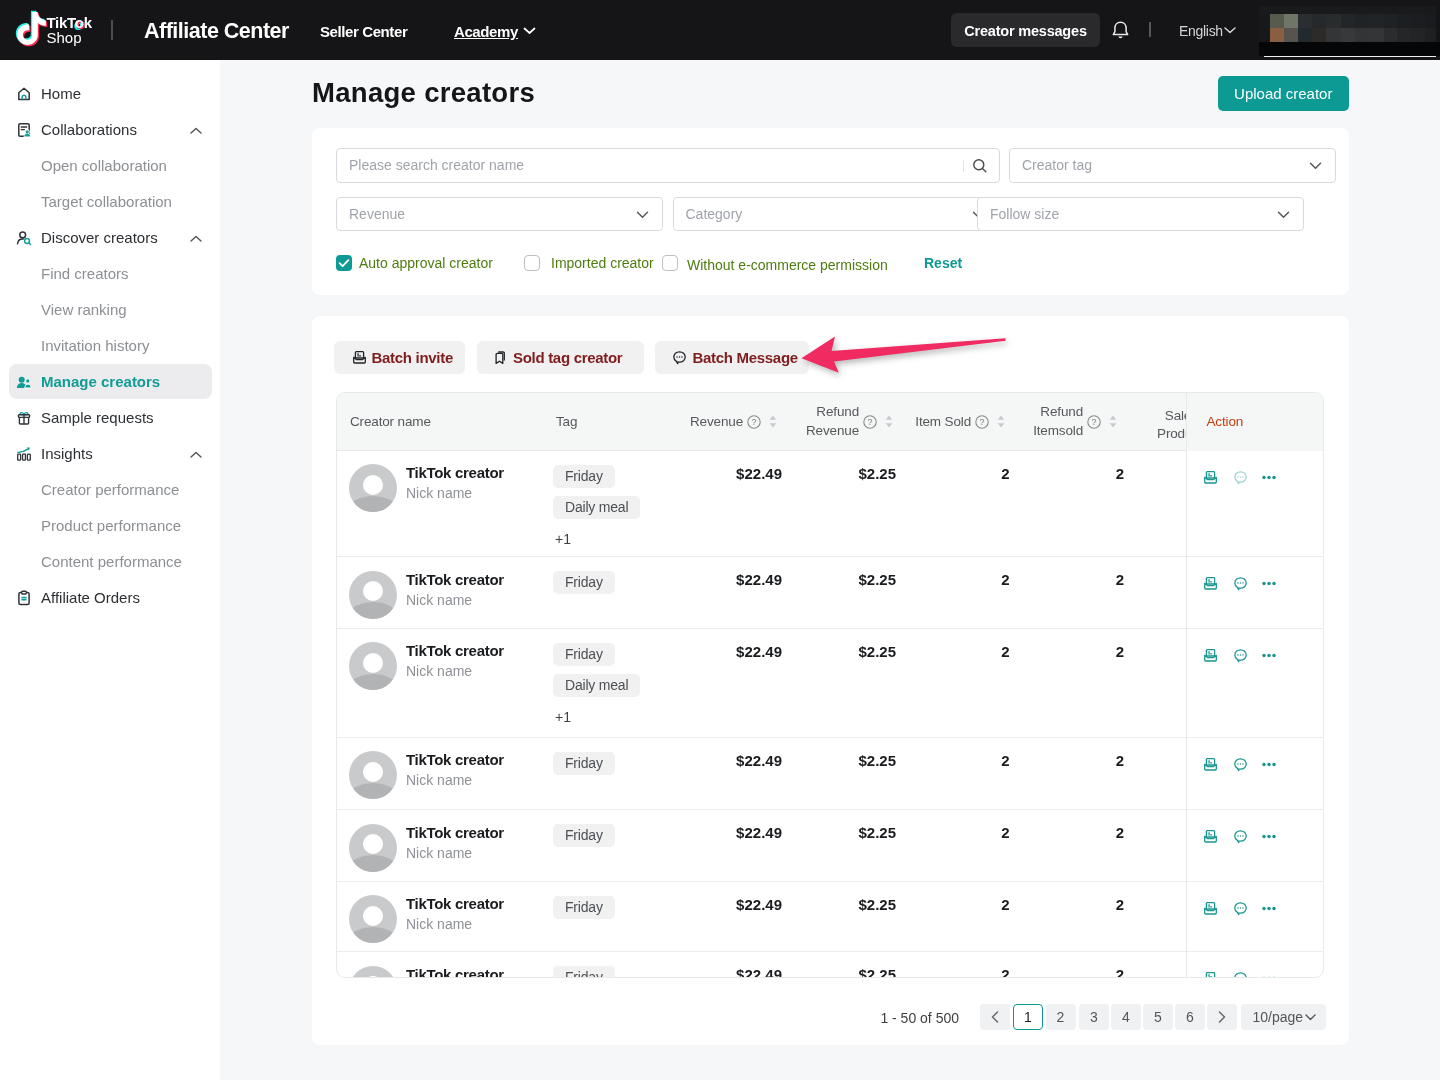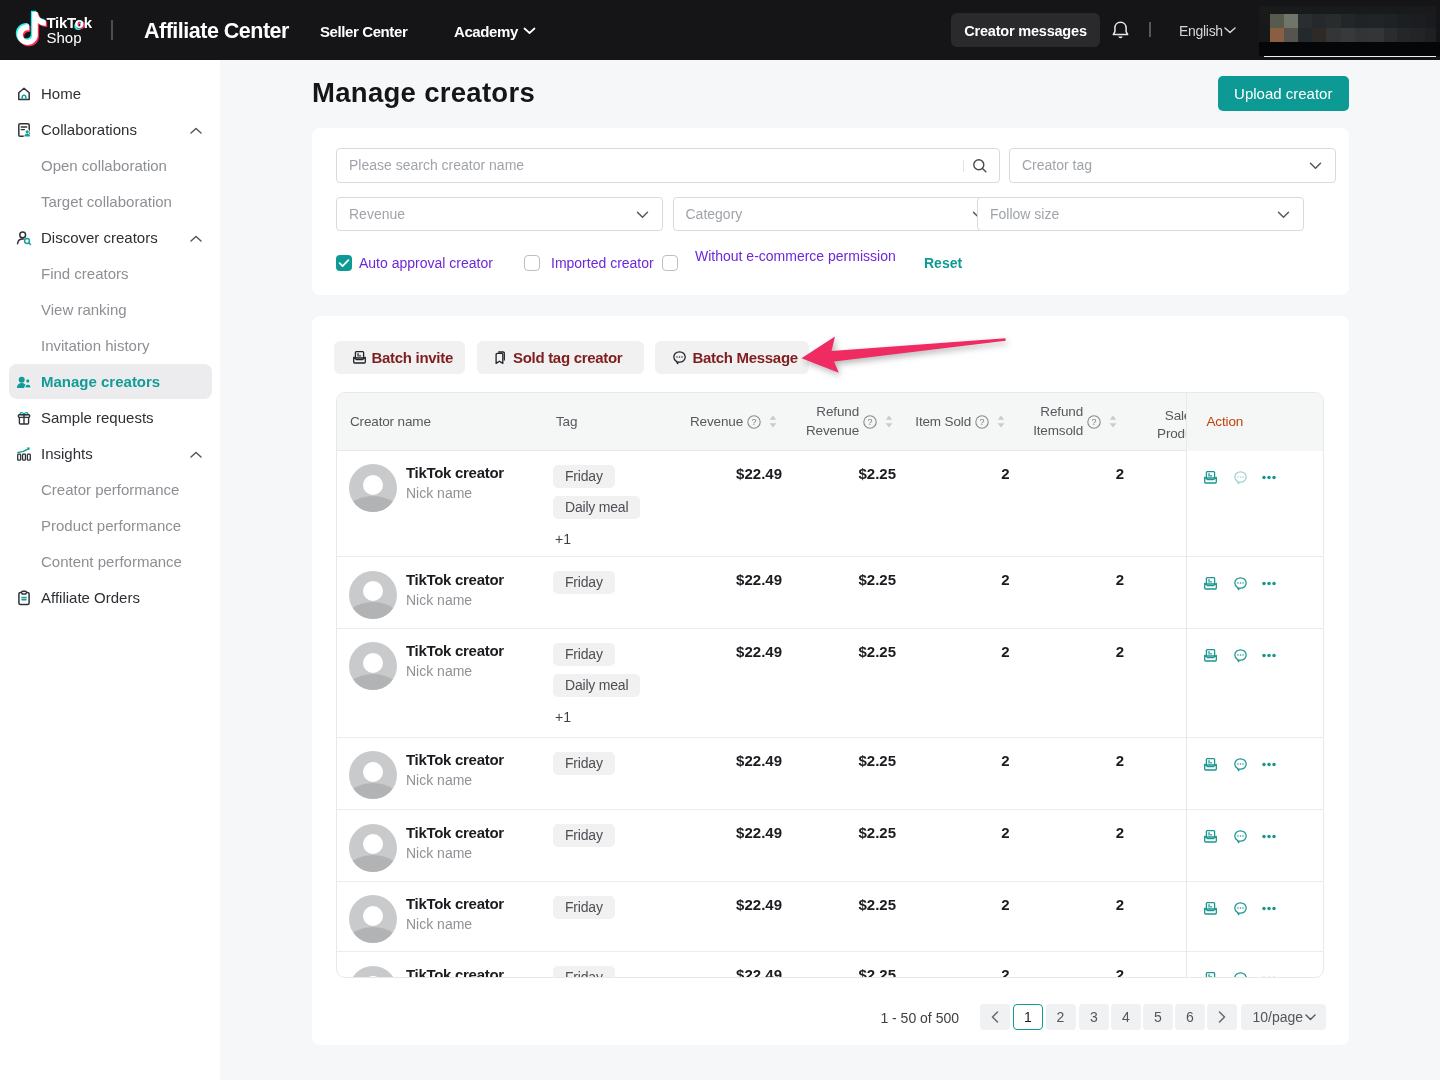--- a/index.html
+++ b/index.html
@@ -21,21 +21,21 @@
 
 
 #main { position:absolute; left:220px; top:60px; width:1220px; height:1020px; }
 .card { position:absolute; background:#fff; border-radius:8px; }
 .inp { position:absolute; background:#fff; border:1px solid #d8dadd; border-radius:4px; font-size:14px; color:#a0a4aa; }
 .inp .ph { position:absolute; left:12px; top:0; line-height:33px; }
 .chev-dn { position:absolute; right:13px; top:13px; }
 .cbx { position:absolute; width:16px; height:16px; border-radius:4px; }
 .cbx.on { background:#0d9a94; }
 .cbx.off { background:#fff; border:1.5px solid #bcc0c5; }
-.cklbl { position:absolute; top:0; line-height:16px; font-size:14px; color:#6d28d9; }
+.cklbl { position:absolute; top:0; line-height:16px; font-size:14px; color:#4d7c0f; }
 
 
 .batchbtn { position:absolute; top:25px; height:33px; background:#f1f1f2; border-radius:6px; font-size:15px; font-weight:700; color:#7f1d1d; letter-spacing:-0.3px; }
 #tbl { position:absolute; left:24px; top:76px; width:988px; height:586.5px; border:1px solid #e7e8ea; border-radius:9px; overflow:hidden; background:#fff; }
 #thead { position:absolute; left:0; top:0; width:986px; height:58px; background:#f5f6f6; font-size:13.5px; color:#56585c; letter-spacing:-0.15px; border-bottom:1px solid #e7e8ea; }
 .hcell { position:absolute; display:flex; align-items:center; justify-content:flex-end; height:58px; top:0; }
 .hline2 { text-align:right; line-height:18.5px; }
 .qico { margin-left:4px; flex:none; }
 .sico { margin-left:8px; flex:none; }
 .trow { position:absolute; left:0; width:986px; border-top:1px solid #ebeced; }
@@ -63,21 +63,21 @@
         <path id="tn1" d="M12.525.02c1.31-.02 2.61-.01 3.91-.02.08 1.53.63 3.09 1.75 4.17 1.12 1.11 2.7 1.62 4.24 1.79v4.03c-1.44-.05-2.89-.35-4.2-.97-.57-.26-1.1-.59-1.62-.93-.01 2.92.01 5.84-.02 8.75-.08 1.4-.54 2.79-1.35 3.94-1.31 1.92-3.58 3.17-5.91 3.21-1.43.08-2.86-.31-4.08-1.03-2.02-1.19-3.44-3.37-3.65-5.71-.02-.5-.03-1-.01-1.49.18-1.9 1.12-3.72 2.58-4.96 1.66-1.44 3.98-2.13 6.15-1.72.02 1.48-.04 2.96-.04 4.44-.99-.32-2.15-.23-3.02.37-.63.41-1.11 1.04-1.36 1.75-.21.51-.15 1.07-.14 1.61.24 1.64 1.82 3.02 3.5 2.87 1.12-.01 2.19-.66 2.77-1.61.19-.33.4-.67.41-1.06.1-1.79.06-3.57.07-5.36.01-4.03-.01-8.05.02-12.07z"></path>
       </defs>
     <use href="#tn1" fill="#25f4ee" transform="translate(-0.95,-0.95)"></use>
     <use href="#tn1" fill="#fe2c55" transform="translate(0.95,0.95)"></use>
     <use href="#tn1" fill="#ffffff"></use>
   </svg>
   <div class="abs wtxt" style="left:46.5px; top:14.5px; font-size:15px; font-weight:700; letter-spacing:-0.3px; line-height:15px;">TikT<span style="text-shadow:1.4px 1.1px 0 #fe2c55, -1px 1.5px 0 #25f4ee;">o</span>k<br><span style="font-weight:400; letter-spacing:0;">Shop</span></div>
   <div class="abs" style="left:111px; top:20px; width:1.5px; height:20px; background:#4c4e52;"></div>
   <div class="abs wtxt" style="left:128px; top:0; height:60px; line-height:63px; font-size:21.5px; font-weight:700; letter-spacing:-0.5px;margin-left:16px;">Affiliate Center</div>
   <div class="abs wtxt" style="left:320px; top:0; height:60px; line-height:64px; font-size:15px; font-weight:700; letter-spacing:-0.4px;">Seller Center</div>
-  <div class="abs wtxt" style="left:454px; top:0; height:60px; line-height:64px; font-size:15px; font-weight:700; letter-spacing:-0.4px;">Academy</div>
+  <div class="abs wtxt" style="left:454px; top:0; height:60px; line-height:64px; font-size:15px; font-weight:700; letter-spacing:-0.4px;text-decoration:underline;">Academy</div>
   <svg class="abs" style="left:523px; top:27px;" width="13" height="8" viewBox="0 0 13 8">
       <path d="M1.5 1.5 L6.5 6 L11.5 1.5" fill="none" stroke="#fff" stroke-width="1.7" stroke-linecap="round" stroke-linejoin="round"></path>
     </svg>
 
   <div class="abs" style="left:951px; top:13px; width:149px; height:34px; background:#2a2a2d; border-radius:6px; text-align:center; line-height:36px; color:#fff; font-size:14.5px; font-weight:700; letter-spacing:-0.2px;">Creator messages</div>
   <svg class="abs" style="left:1111px; top:20px;" width="19" height="20" viewBox="0 0 19 20">
     <path d="M9.5 2.2 C6 2.2 3.9 4.8 3.9 8 L3.9 11.6 L2.3 14.6 L16.7 14.6 L15.1 11.6 L15.1 8 C15.1 4.8 13 2.2 9.5 2.2 Z" fill="none" stroke="#e8e8e8" stroke-width="1.5" stroke-linejoin="round"></path>
     <path d="M7.2 16.5 A2.4 2.4 0 0 0 11.8 16.5 Z" fill="#e8e8e8"></path>
   </svg>
   <div class="abs" style="left:1149px; top:22px; width:1.5px; height:15px; background:#55575b;"></div>
@@ -266,21 +266,21 @@
     </div>
     <div class="cbx on" style="left:24px; top:127.5px;">
       <svg width="16" height="16" viewBox="0 0 16 16">
           <path d="M3.6 8.2 L6.6 11.2 L12.4 5.2" fill="none" stroke="#fff" stroke-width="1.8" stroke-linecap="round" stroke-linejoin="round"></path>
         </svg>
     </div>
     <div class="cklbl" style="left:47px; top:127.5px;">Auto approval creator</div>
     <div class="cbx off" style="left:212px; top:127.5px;"></div>
     <div class="cklbl" style="left:239px; top:127.5px;">Imported creator</div>
     <div class="cbx off" style="left:350px; top:127.5px;"></div>
-    <div class="cklbl" style="left:375px; top:120px;margin-left:8px;">Without e-commerce permission</div>
+    <div class="cklbl" style="left:375px; top:129px;">Without e-commerce permission</div>
     <div class="cklbl" style="left:612px; top:127.5px; color:#0d9a94; font-weight:700;">Reset</div>
   </div>
 
   <div class="card" id="tcard" style="left:92px; top:255.6px; width:1036.5px; height:729px;">
     <div class="batchbtn" style="left:22px; width:130.5px;">
       <svg class="abs" style="left:18px; top:9px;" width="15" height="15" viewBox="0 0 15 15">
           <rect x="3.4" y="1.6" width="8.2" height="6.4" rx="0.9" fill="none" stroke="#202327" stroke-width="1.3"></rect>
           <rect x="5.2" y="3.4" width="1.7" height="1.4" fill="#202327"></rect>
           <path d="M5.2 5.9 h3.9" stroke="#202327" stroke-width="1.1"></path>
           <path d="M1.7 7.3 V12.1 a0.9 0.9 0 0 0 0.9 0.9 H12.4 a0.9 0.9 0 0 0 0.9-0.9 V7.3 L10.6 9.6 H4.4 Z" fill="#f1f1f2" stroke="#202327" stroke-width="1.3" stroke-linejoin="round"></path>

